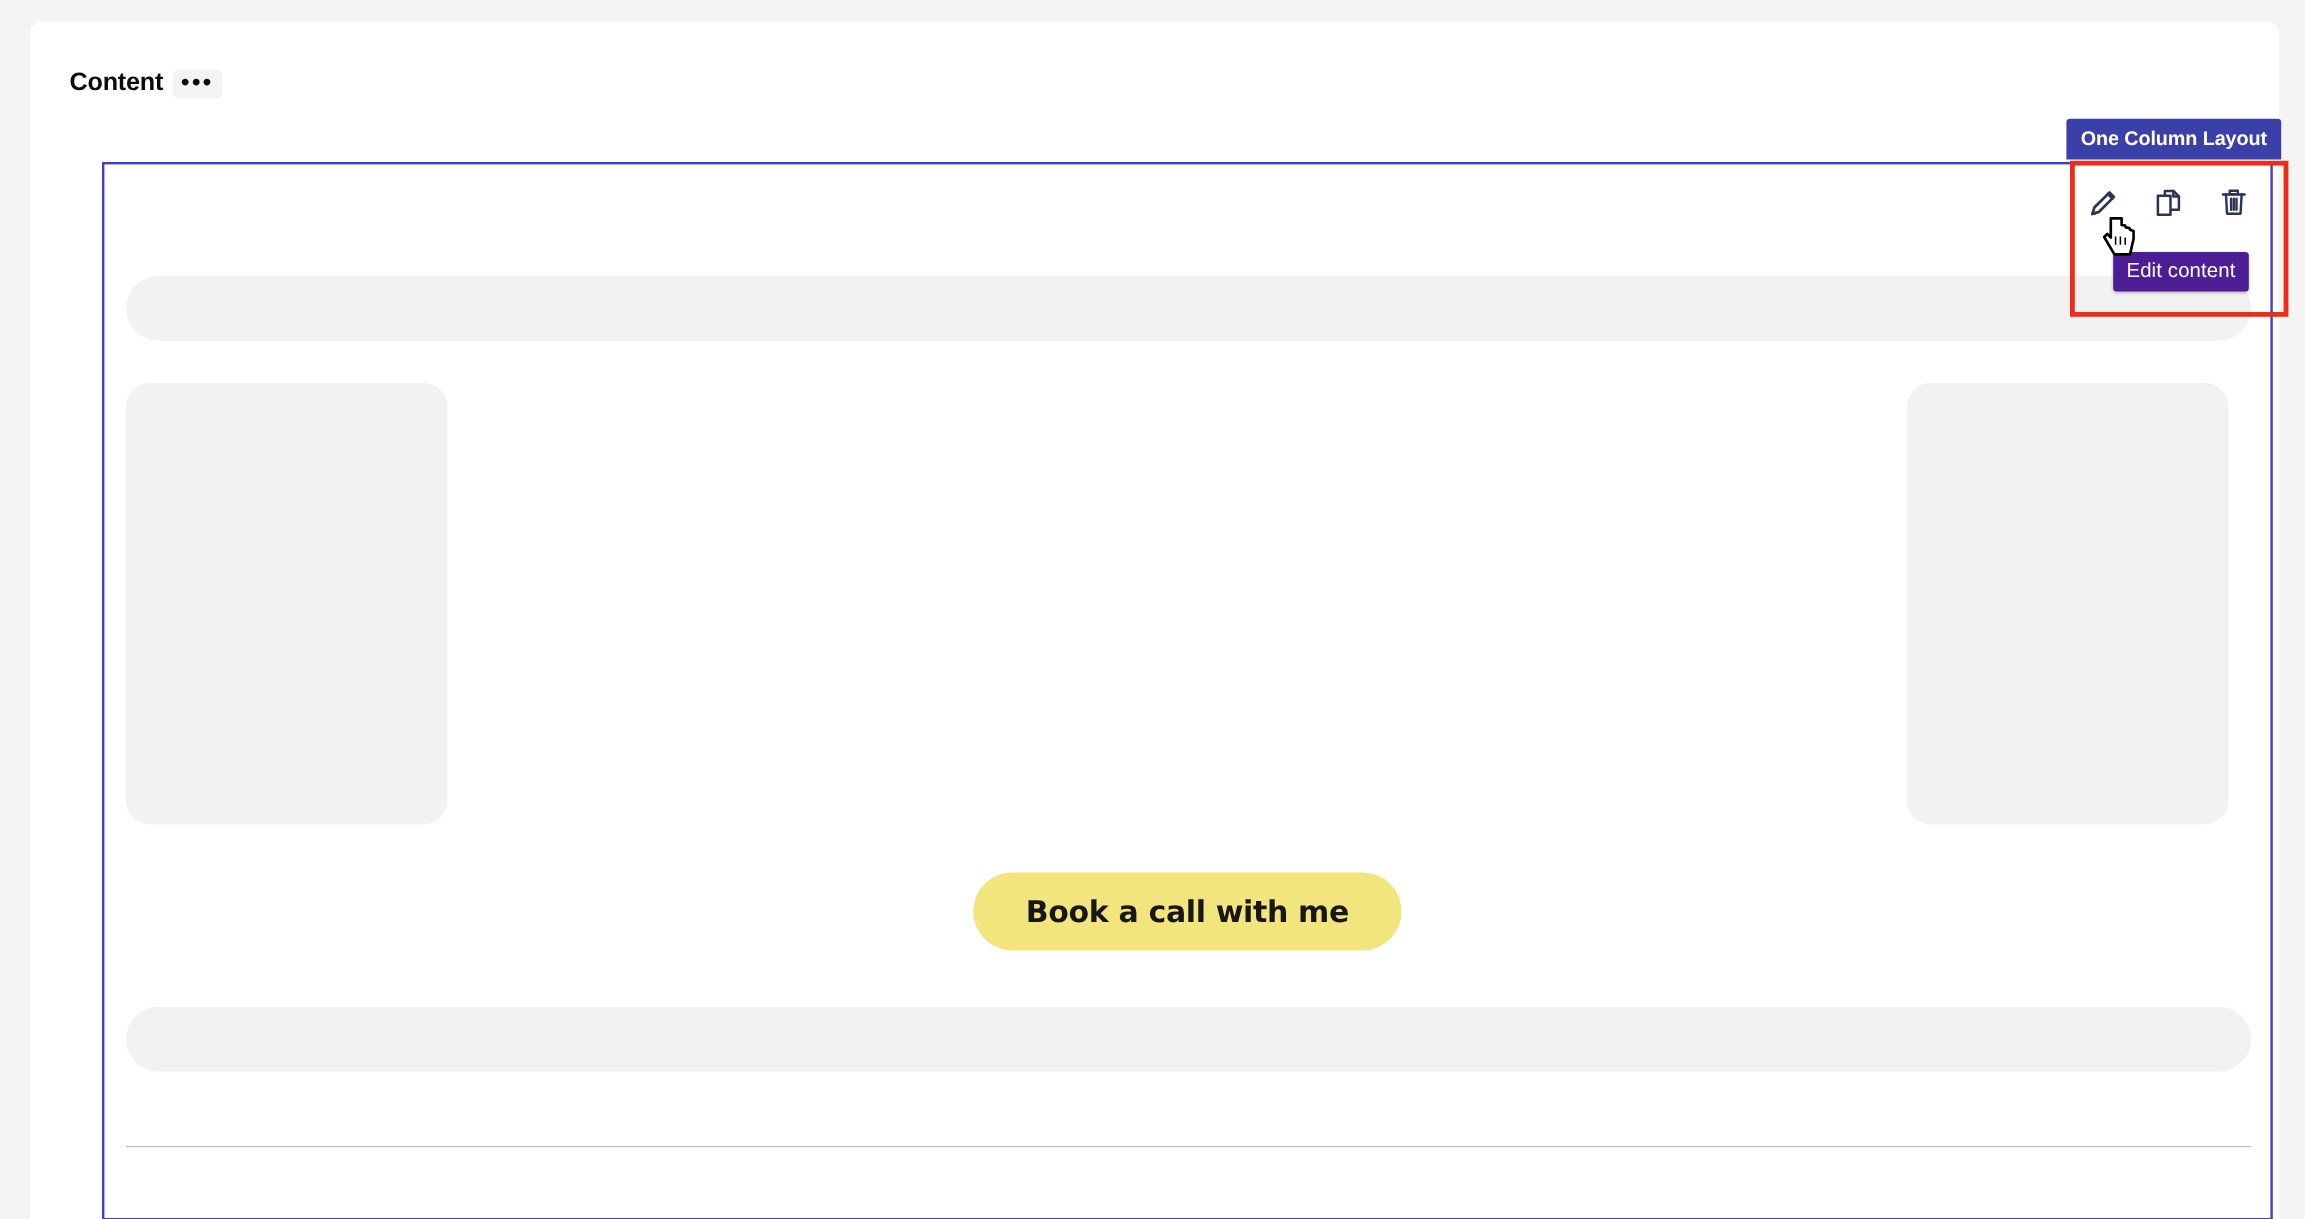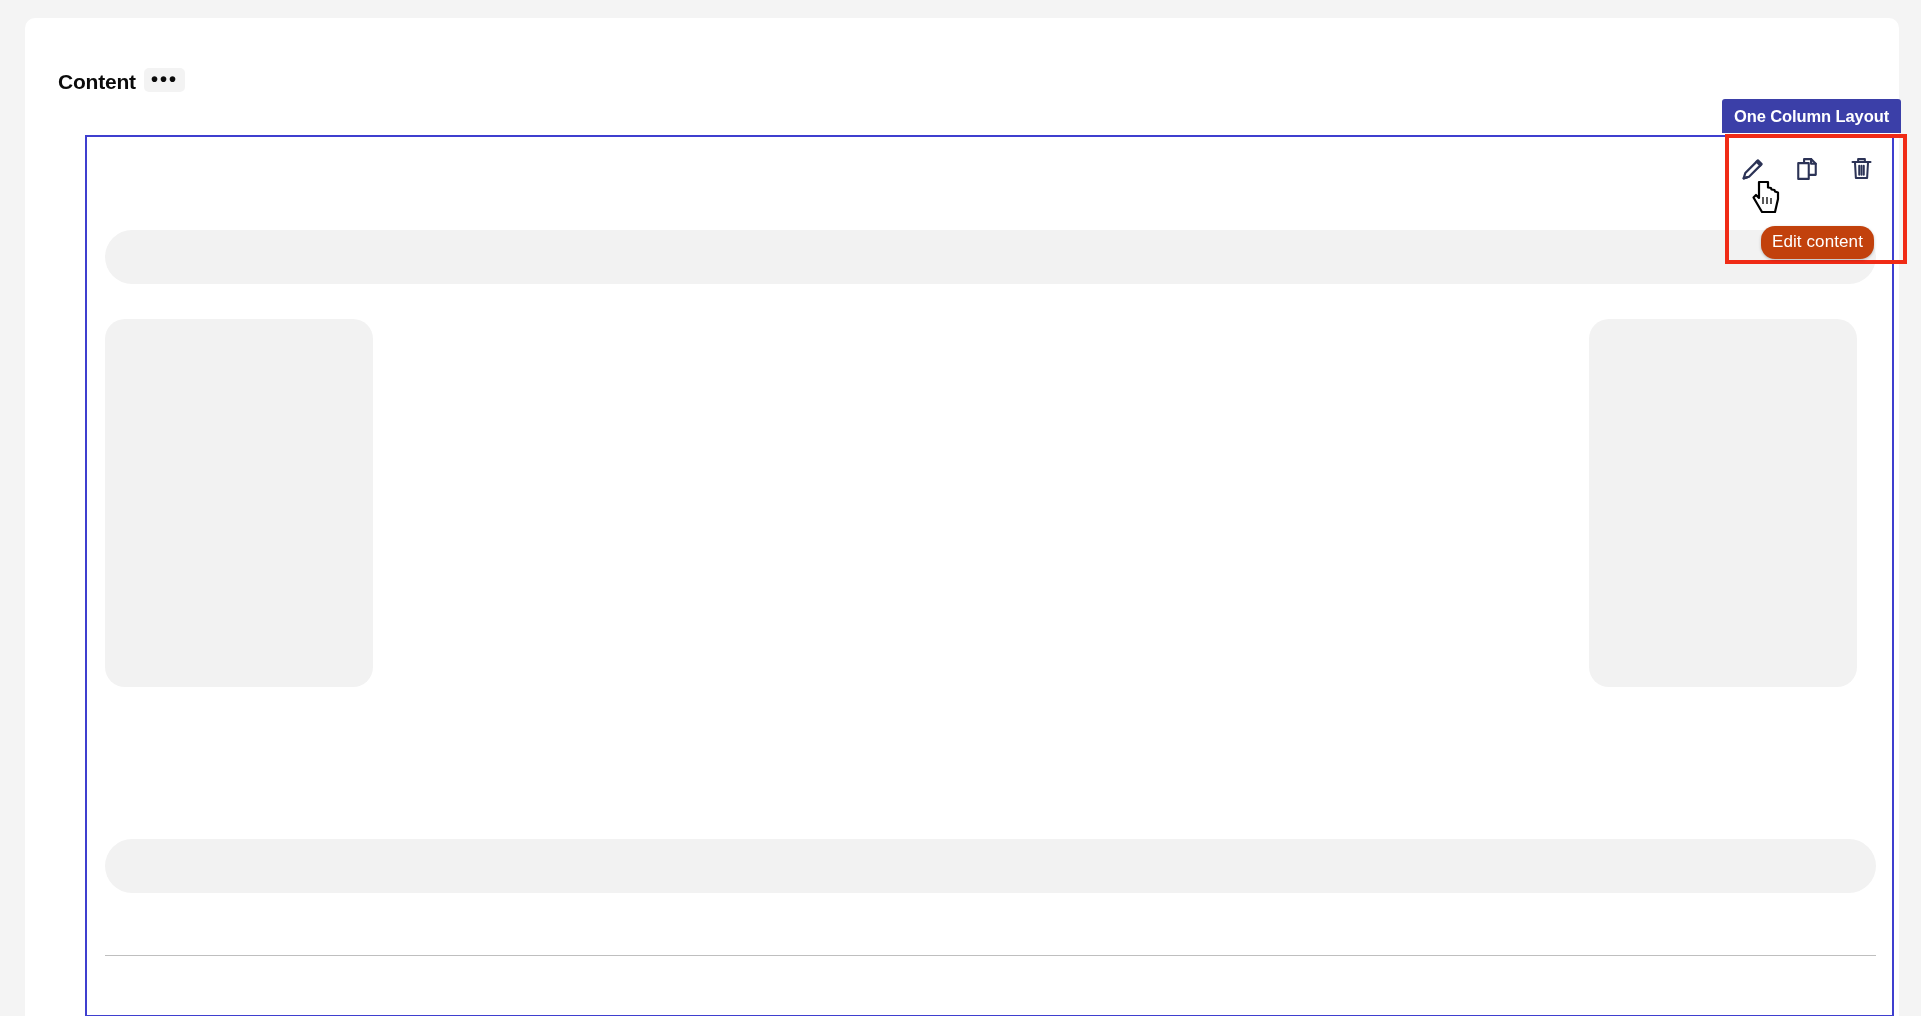--- a/index.html
+++ b/index.html
@@ -29,21 +29,21 @@
     background: #FFFFFF;
     border-radius: 10px 10px 0 0;
   }
 
   
   .section-header {
     position: absolute;
     left: 33px;
     top: 40px;
     display: flex;
-    align-items: flex-end;
+    align-items: flex-start;
     gap: 8px;
     height: 34px;
   }
   .section-title {
     font-size: 21px;
     font-weight: 700;
     color: #0B0B0B;
     letter-spacing: -0.2px;
     line-height: 1;
   }
@@ -137,27 +137,27 @@
     width: 34px;
     height: 38px;
     z-index: 40;
     pointer-events: none;
   }
 
   
   .tooltip {
     position: absolute;
     left: 1736px;
-    top: 208px;
-    background: #c2410c;
+    top: 192px;
+    background: #4c1d95;
     color: #FFFFFF;
     font-size: 17px;
     letter-spacing: 0.1px;
     padding: 6px 11px 7px 11px;
-    border-radius: 14px;
+    border-radius: 3px;
     white-space: nowrap;
     z-index: 35;
     box-shadow: 0 1px 3px rgba(0,0,0,0.25);
   }
 
   
   .skeleton {
     position: absolute;
     background: #F2F2F2;
   }
@@ -252,20 +252,23 @@
     </div>
 
     <div class="content-block">
 
       <div class="skeleton bar-top"></div>
       <div class="skeleton box-left"></div>
       <div class="skeleton box-right"></div>
       <div class="skeleton bar-bottom"></div>
 
 
+      <div class="cta-wrapper">
+        <button class="cta-button">Book a call with me</button>
+      </div>
 
       <hr class="content-divider">
 
     </div>
 
     <div class="layout-badge">One Column Layout</div>
 
     <div class="toolbar-highlight"></div>
 
     <div class="block-toolbar">

